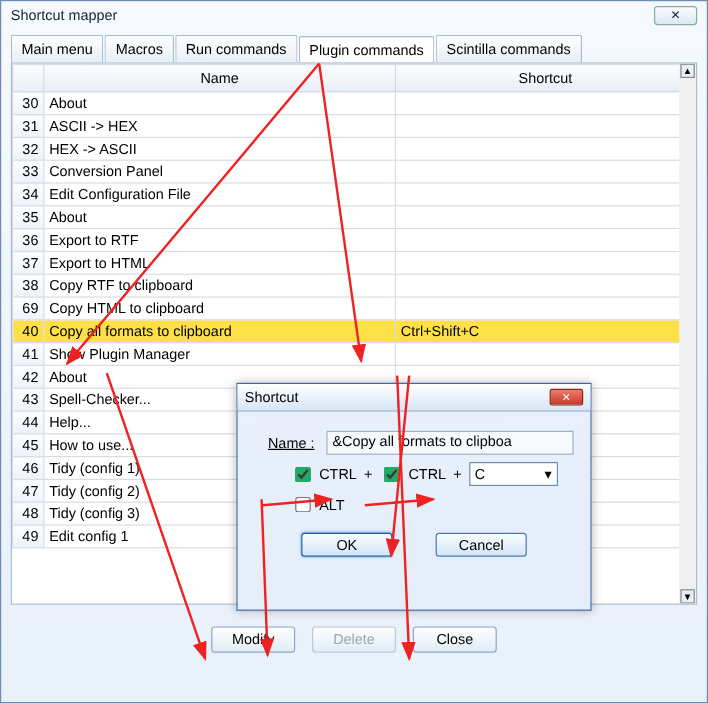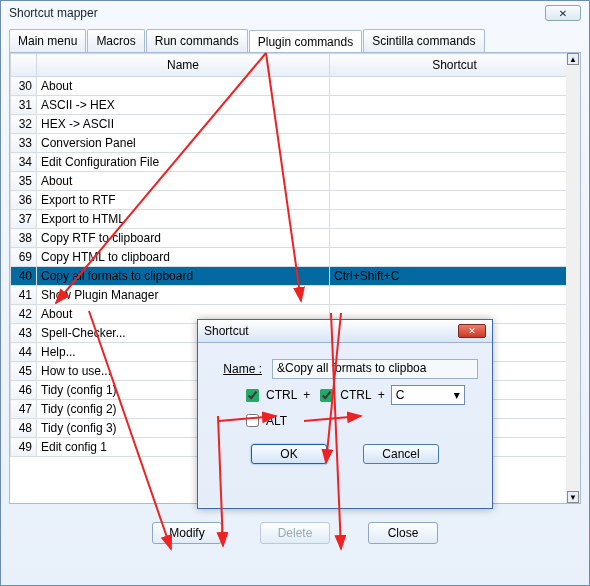--- a/index.html
+++ b/index.html
@@ -30,26 +30,26 @@
   .grid th {
     background: linear-gradient(#fcfdff,#e8eef6);
     border: 1px solid #cfd9e6; font-weight: normal; padding: 4px;
   }
   .grid td {
     border: 1px solid #d8dde4; padding: 2px 4px; height: 19px; white-space: nowrap;
   }
   .grid td.rownum {
     background: linear-gradient(#fcfdff,#eef3f9); text-align: right; width: 26px; padding-right:4px;
   }
-  .grid tr.sel td { background: #0369a1; }
+  .grid tr.sel td { background: #fde047; }
   .scrollcol { position:absolute; right:0; top:0; bottom:0; width:14px; background:#f0f0f0;
                display:flex; flex-direction:column; align-items:center; }
   .scrollarrow { width:12px; height:12px; border:1px solid #888; background:#e8eef6; display:flex;align-items:center;justify-content:center;font-size:8px;}
   .bottom-buttons {
-    display: flex; justify-content: center; gap: 38px; margin-top: 18px;
+    display: flex; justify-content: center; gap: 14px; margin-top: 18px;
   }
   .btn {
     min-width: 70px; padding: 3px 10px; border: 1px solid #8fa6c4; border-radius: 3px;
     background: linear-gradient(#fdfefe,#e1ecf7); text-align: center;
   }
   .btn.disabled { color:#9aa; border-color:#bcc9d8; }
   
   .dialog {
     position: absolute; left: 196px; top: 318px; width: 296px; height: 190px;
     background: linear-gradient(#e9f0fb,#e4edf8); border: 1px solid #3d6aa7;

